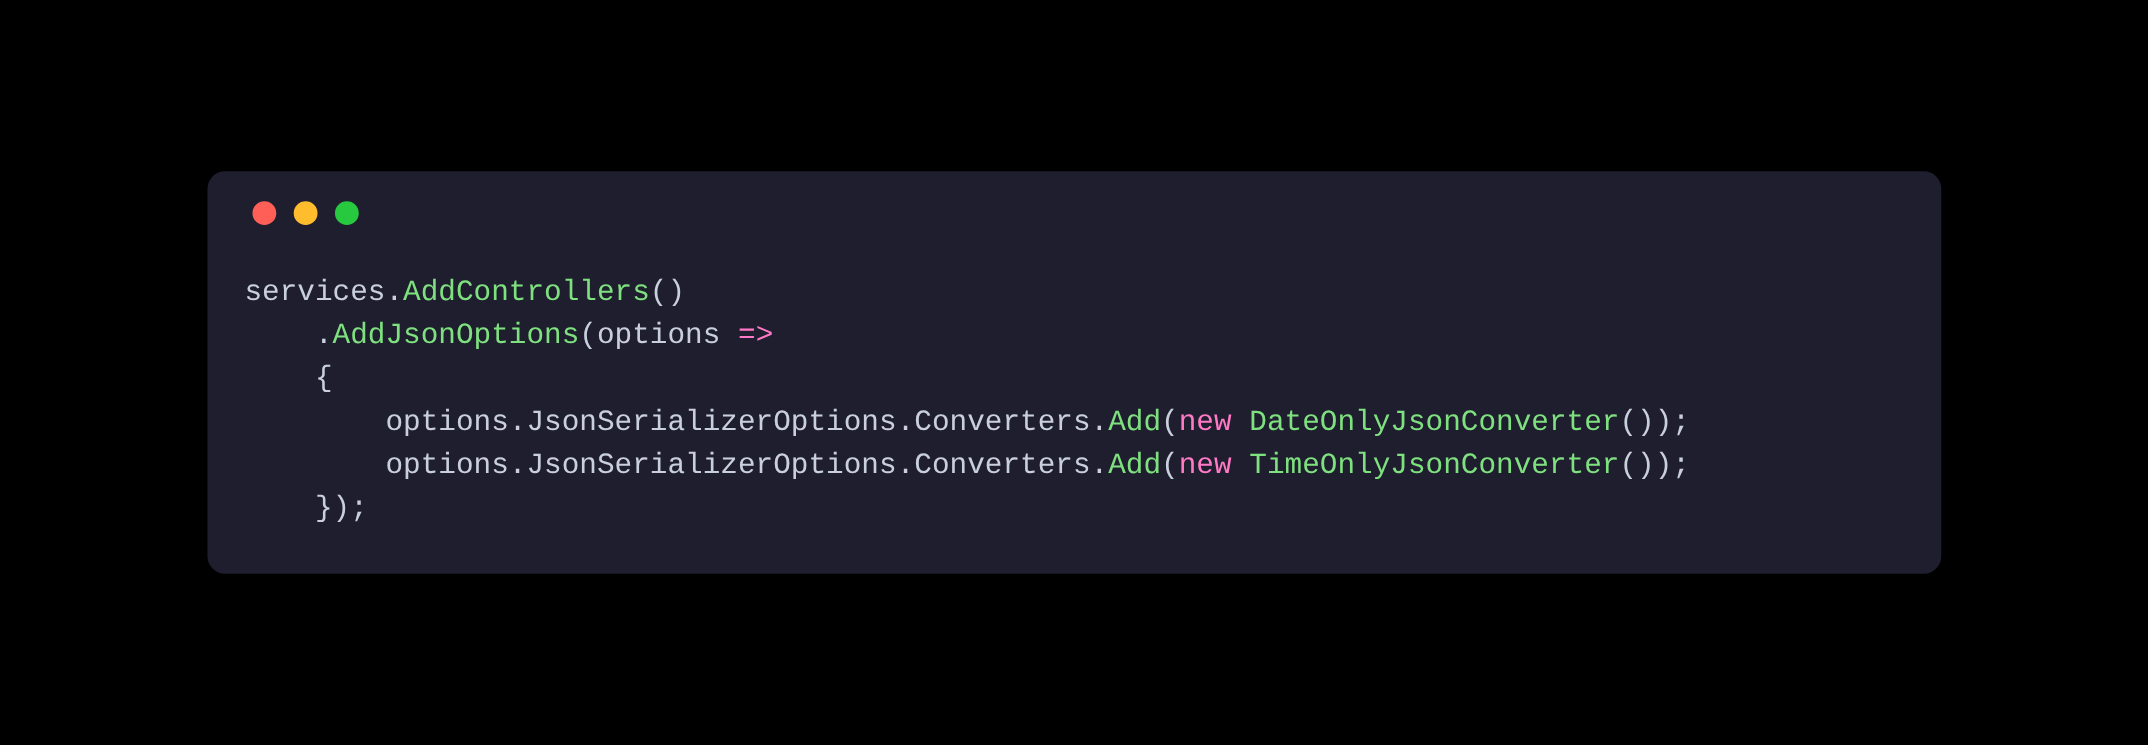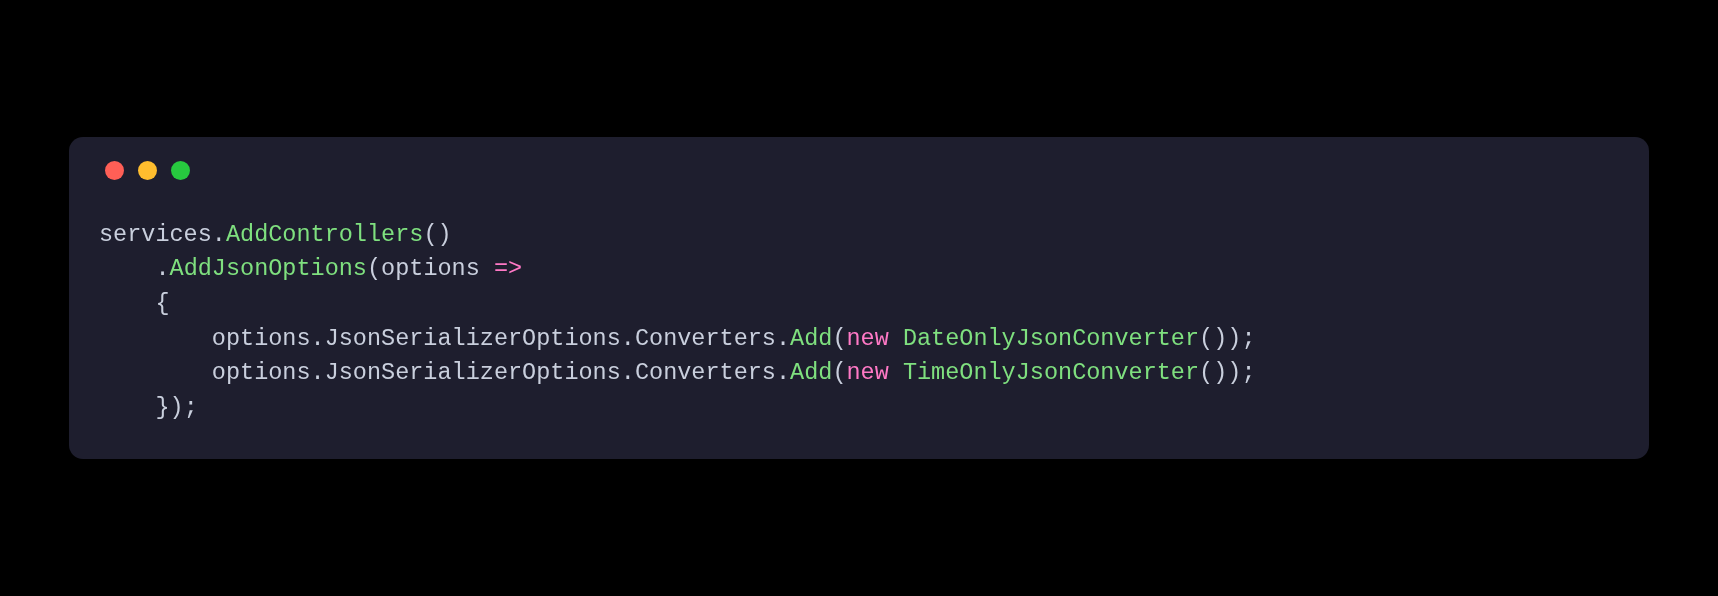--- a/index.html
+++ b/index.html
@@ -8,21 +8,21 @@
     width: 1718px;
     height: 596px;
     display: flex;
     align-items: center;
     justify-content: center;
     font-family: "SF Mono", "Monaco", "Menlo", "Consolas", "Courier New", monospace;
   }
   .window {
     background: #1e1e2e;
     border-radius: 14px;
-    width: 1580px;
+    width: 1387px;
     padding: 24px 30px 34px 30px;
     box-shadow: 0 20px 60px rgba(0,0,0,0.6);
   }
   .traffic-lights {
     display: flex;
     gap: 14px;
     margin-bottom: 38px;
     margin-left: 6px;
   }
   .dot {

